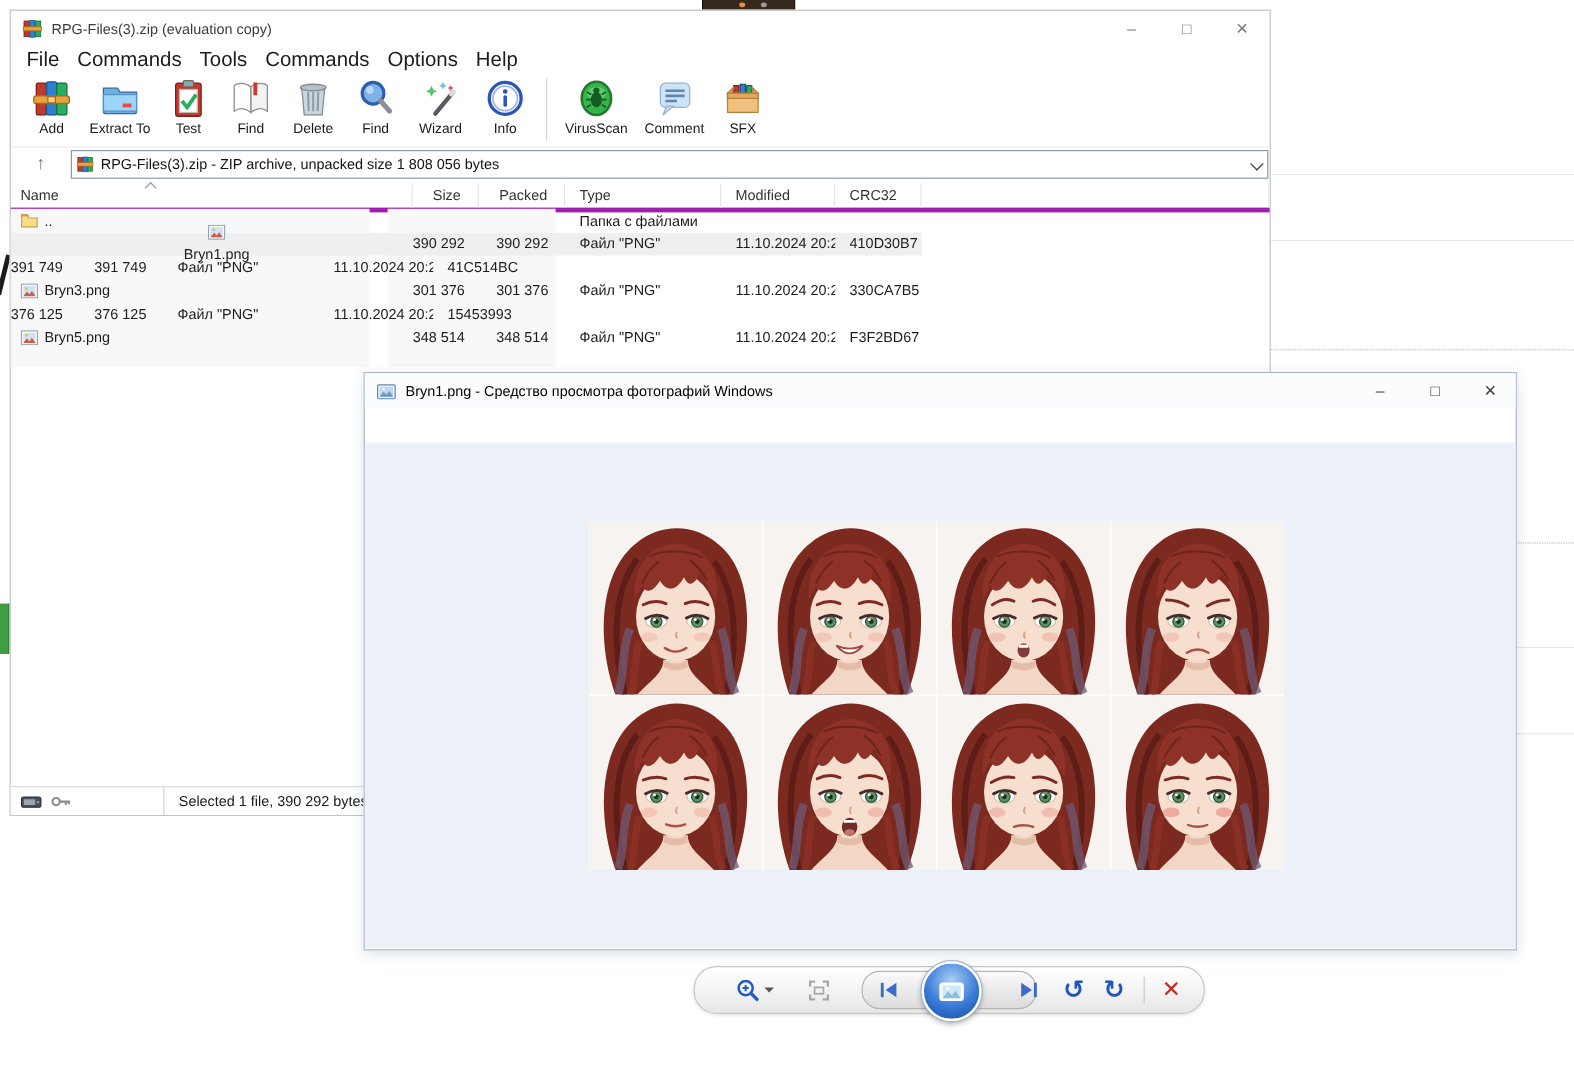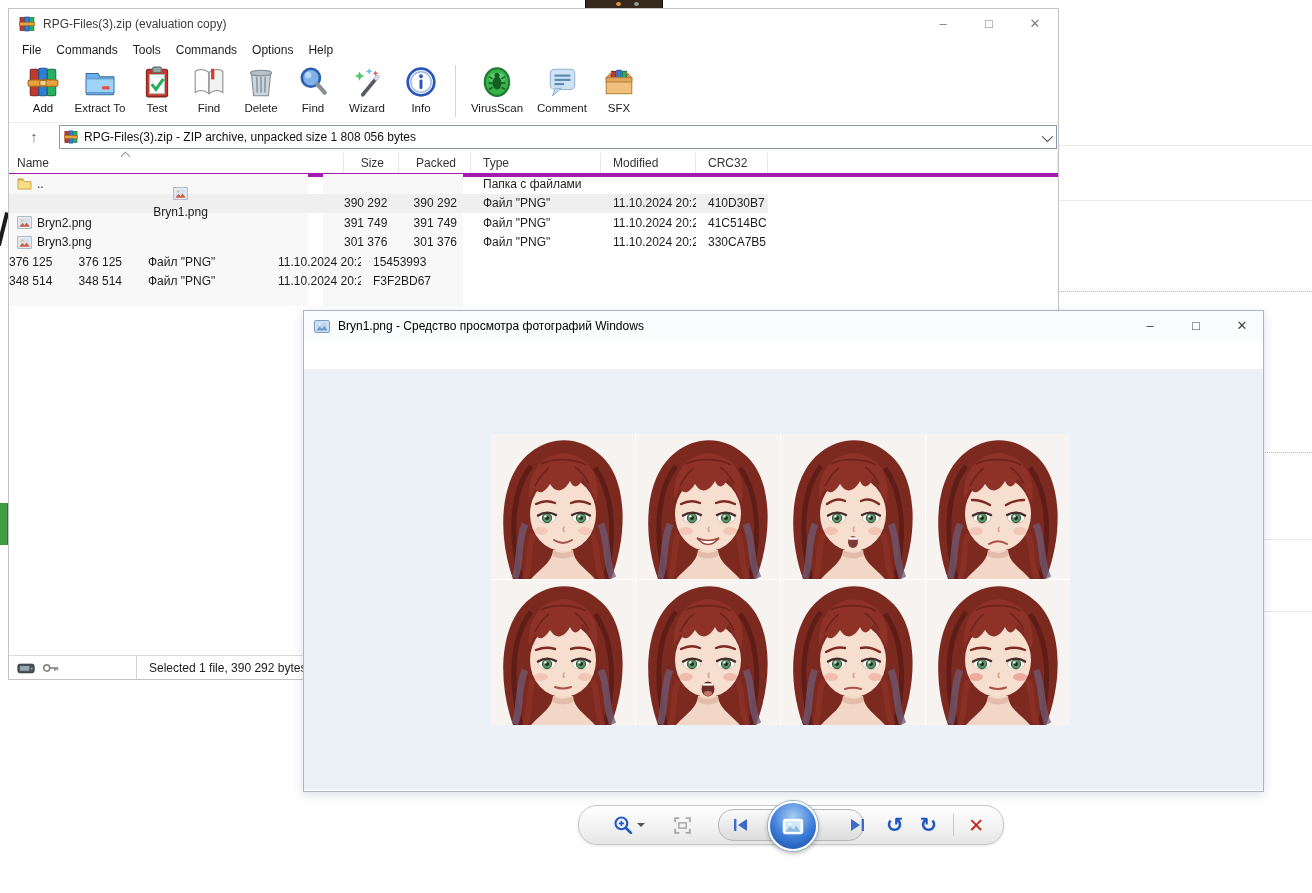--- a/index.html
+++ b/index.html
@@ -15,21 +15,21 @@
   .faint-dotted{height:0;border-top:1px dotted #bdbdbd;}
   .left-green{left:0;top:503px;width:7px;height:42px;background:#3f9e44;border-right:1px solid #2c7b31;}
   .left-mark{left:1px;top:212px;width:4px;height:34px;background:#1c1c1c;transform:rotate(14deg);}
   
   .wr{left:8px;top:8px;width:1049px;height:670px;background:#fff;border:1px solid #c3c3c3;}
   .wr-title{position:absolute;left:0;top:0;right:0;height:30px;display:flex;align-items:center;}
   .wr-title .ttl{font-size:12px;color:#3c3c3c;margin-left:8px;}
   .cap-btns{position:absolute;top:0;right:8px;height:30px;display:flex;align-items:center;gap:16px;}
   .cap-b{width:30px;text-align:center;font-size:13px;color:#7d7d7d;line-height:30px;cursor:default;}
   .wr-menubar{position:absolute;left:0;top:30px;height:22px;display:flex;align-items:center;padding-left:12px;gap:13px;}
-  .wr-menubar .mi{font-size:12px;color:#1c1c1c;padding:2px 1px;}
+  .wr-menubar .mi{font-size:17px;color:#1c1c1c;padding:2px 1px;}
   .wr-toolbar{position:absolute;left:2px;top:52px;height:62px;display:flex;align-items:flex-start;padding-left:6px;}
   .tb-btn{display:flex;flex-direction:column;align-items:center;justify-content:flex-start;padding-top:4px;}
   .tb-btn .lab{font-size:11.5px;color:#1a1a1a;margin-top:3px;white-space:nowrap;}
   .tb-sep{width:1px;height:52px;background:#d6d6d6;margin:4px 8px 0 8px;}
   .wr-addr{position:absolute;left:0;top:114px;height:28px;width:100%;}
   .up-btn{position:absolute;left:12px;top:2px;width:26px;height:24px;text-align:center;
           font-size:15px;color:#6f6f6f;line-height:24px;}
   .combo{position:absolute;left:50px;top:2px;width:996px;height:22px;border:1px solid #8a99a8;
          background:#fff;display:flex;align-items:center;}
   .combo .ctext{font-size:12px;color:#111;margin-left:6px;white-space:nowrap;}
@@ -330,31 +330,20 @@
             </span>
             <span>Bryn1.png</span>
           </span>
           <span class="fcell" style="width:55px;padding-right:14px;text-align:right;position:relative;">390 292</span>
           <span class="fcell" style="width:72px;padding-right:14px;text-align:right;position:relative;">390 292</span>
           <span class="fcell" style="width:130px;padding-left:12px;position:relative;">Файл "PNG"</span>
           <span class="fcell" style="width:95px;padding-left:12px;position:relative;">11.10.2024 20:29</span>
           <span class="fcell" style="width:72px;padding-left:12px;position:relative;">410D30B7</span>
         </div>
         <div class="frow">
-          <span class="fcell" style="width:335px;padding-left:8px;display:flex;align-items:center;gap:5px;position:relative;">
-            <span style="display:inline-flex;">
-              <svg width="15" height="13" viewBox="0 0 16 14">
-                <rect x=".8" y=".8" width="14.4" height="12.4" fill="#fff" stroke="#93a3b3"></rect>
-                <rect x="2.4" y="2.4" width="11.2" height="9.2" fill="#cfe3f5"></rect>
-                <path d="M2.4 11.6 l3.4 -4 2.4 2.4 2 -3 3.4 4.6Z" fill="#cf5b42"></path>
-                <circle cx="5.4" cy="4.8" r="1.1" fill="#f0b43c"></circle>
-              </svg>
-            </span>
-            <span>Bryn2.png</span>
-          </span>
           <span class="fcell" style="width:55px;padding-right:14px;text-align:right;position:relative;">391 749</span>
           <span class="fcell" style="width:72px;padding-right:14px;text-align:right;position:relative;">391 749</span>
           <span class="fcell" style="width:130px;padding-left:12px;position:relative;">Файл "PNG"</span>
           <span class="fcell" style="width:95px;padding-left:12px;position:relative;">11.10.2024 20:29</span>
           <span class="fcell" style="width:72px;padding-left:12px;position:relative;">41C514BC</span>
         </div>
         <div class="frow">
           <span class="fcell" style="width:335px;padding-left:8px;display:flex;align-items:center;gap:5px;position:relative;">
             <span style="display:inline-flex;">
               <svg width="15" height="13" viewBox="0 0 16 14">
@@ -373,20 +362,31 @@
           <span class="fcell" style="width:72px;padding-left:12px;position:relative;">330CA7B5</span>
         </div>
         <div class="frow">
           <span class="fcell" style="width:55px;padding-right:14px;text-align:right;position:relative;">376 125</span>
           <span class="fcell" style="width:72px;padding-right:14px;text-align:right;position:relative;">376 125</span>
           <span class="fcell" style="width:130px;padding-left:12px;position:relative;">Файл "PNG"</span>
           <span class="fcell" style="width:95px;padding-left:12px;position:relative;">11.10.2024 20:29</span>
           <span class="fcell" style="width:72px;padding-left:12px;position:relative;">15453993</span>
         </div>
         <div class="frow">
+          <span class="fcell" style="width:335px;padding-left:8px;display:flex;align-items:center;gap:5px;position:relative;">
+            <span style="display:inline-flex;">
+              <svg width="15" height="13" viewBox="0 0 16 14">
+                <rect x=".8" y=".8" width="14.4" height="12.4" fill="#fff" stroke="#93a3b3"></rect>
+                <rect x="2.4" y="2.4" width="11.2" height="9.2" fill="#cfe3f5"></rect>
+                <path d="M2.4 11.6 l3.4 -4 2.4 2.4 2 -3 3.4 4.6Z" fill="#cf5b42"></path>
+                <circle cx="5.4" cy="4.8" r="1.1" fill="#f0b43c"></circle>
+              </svg>
+            </span>
+            <span>Bryn5.png</span>
+          </span>
           <span class="fcell" style="width:55px;padding-right:14px;text-align:right;position:relative;">348 514</span>
           <span class="fcell" style="width:72px;padding-right:14px;text-align:right;position:relative;">348 514</span>
           <span class="fcell" style="width:130px;padding-left:12px;position:relative;">Файл "PNG"</span>
           <span class="fcell" style="width:95px;padding-left:12px;position:relative;">11.10.2024 20:29</span>
           <span class="fcell" style="width:72px;padding-left:12px;position:relative;">F3F2BD67</span>
         </div>
       </div>
     <div class="wr-status">
       <span class="st-icons" id="wr-sticons">
           <span style="display:inline-flex;">

